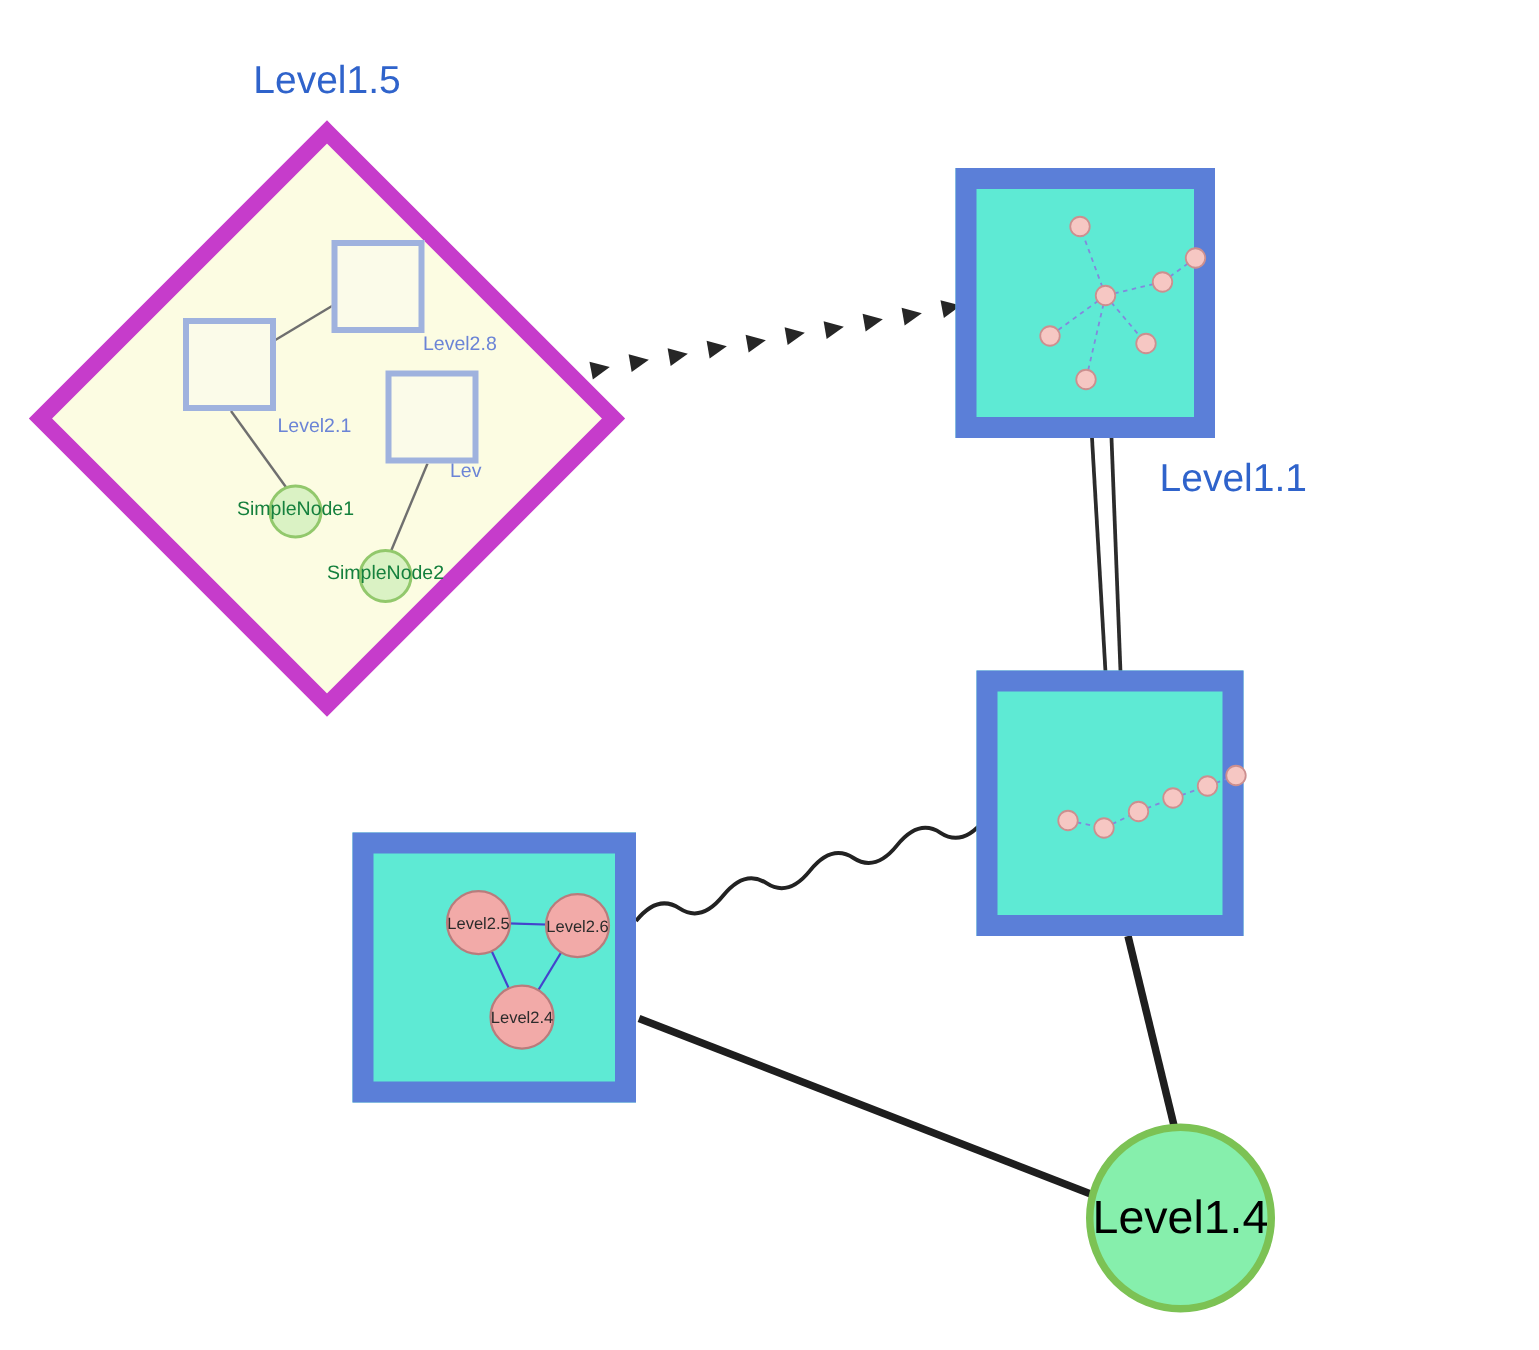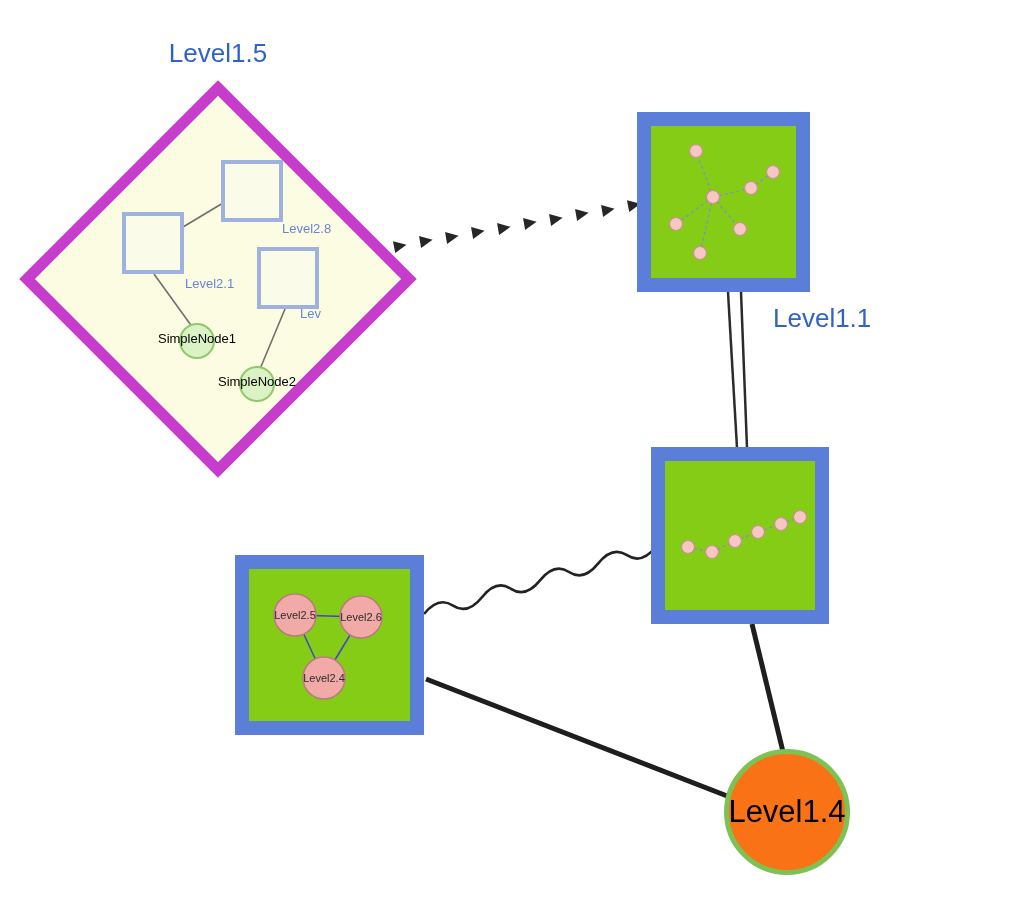--- a/index.html
+++ b/index.html
@@ -1,28 +1,28 @@
 <!DOCTYPE html>
 <html><head>
 <meta charset="utf-8">
 <style>
   html,body{margin:0;padding:0;}
   body{width:1026px;height:900px;background:#ffffff;font-family:"Liberation Sans",sans-serif;}
   .canvas{position:relative;width:1026px;height:900px;background:#ffffff;overflow:hidden;}
   .layer{position:absolute;left:0;top:0;}
-  .node-square{position:absolute;background:#84cc16;border:14px solid #5b7fd8;box-sizing:border-box;}
+  .node-square{position:absolute;background:#5eead4;border:14px solid #5b7fd8;box-sizing:border-box;padding-left:24px;}
   .node-square svg{display:block;}
   .inner-square{position:absolute;width:62px;height:62px;background:#fbfbe9;border:4px solid #9fb2de;box-sizing:border-box;}
   .green-node{position:absolute;width:36px;height:36px;border-radius:50%;background:#daf2c4;border:2px solid #92c86c;box-sizing:border-box;}
-  .small-label{position:absolute;font-size:13px;color:#000000;white-space:nowrap;}
+  .small-label{position:absolute;font-size:13px;color:#15803d;white-space:nowrap;}
   .small-label.blue{color:#6b84d6;}
   .centered-label{width:130px;text-align:center;}
   .big-label{position:absolute;font-size:26px;color:#2f63cb;white-space:nowrap;}
   .center-200{width:200px;text-align:center;}
-  .circle-node{position:absolute;width:126px;height:126px;border-radius:50%;background:#f97316;border:5px solid #7cc254;box-sizing:border-box;display:flex;align-items:center;justify-content:center;}
+  .circle-node{position:absolute;width:126px;height:126px;border-radius:50%;background:#86efac;border:5px solid #7cc254;box-sizing:border-box;display:flex;align-items:center;justify-content:center;}
   .circle-node .label{font-size:31px;color:#000000;white-space:nowrap;}
 </style>
 </head>
 <body>
 
 <div class="canvas">
 
   <svg class="layer" width="1026" height="900">
     <defs>
       <marker id="chev" viewBox="0 0 12 12" refX="6" refY="6" markerWidth="21" markerHeight="16" orient="auto" markerUnits="userSpaceOnUse">

